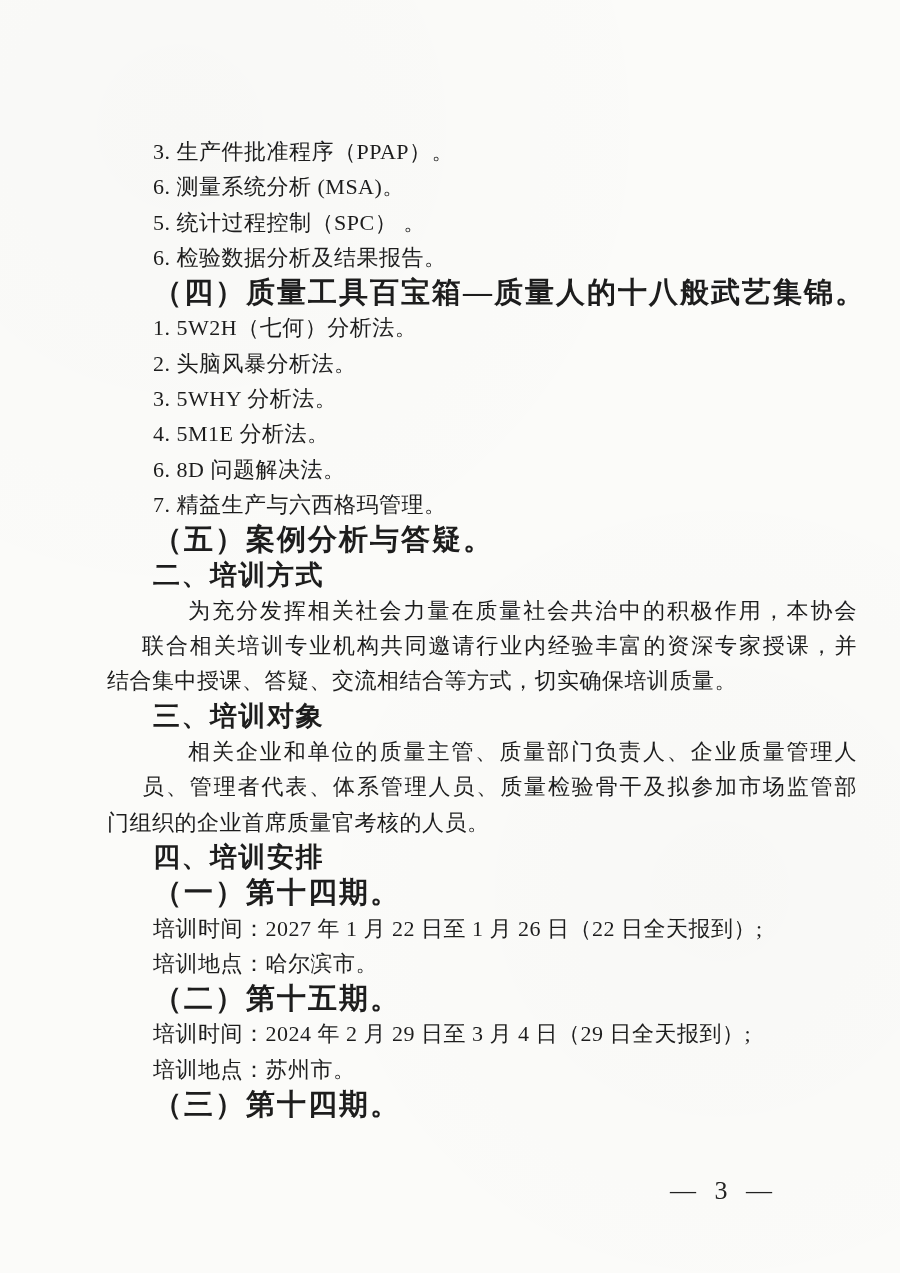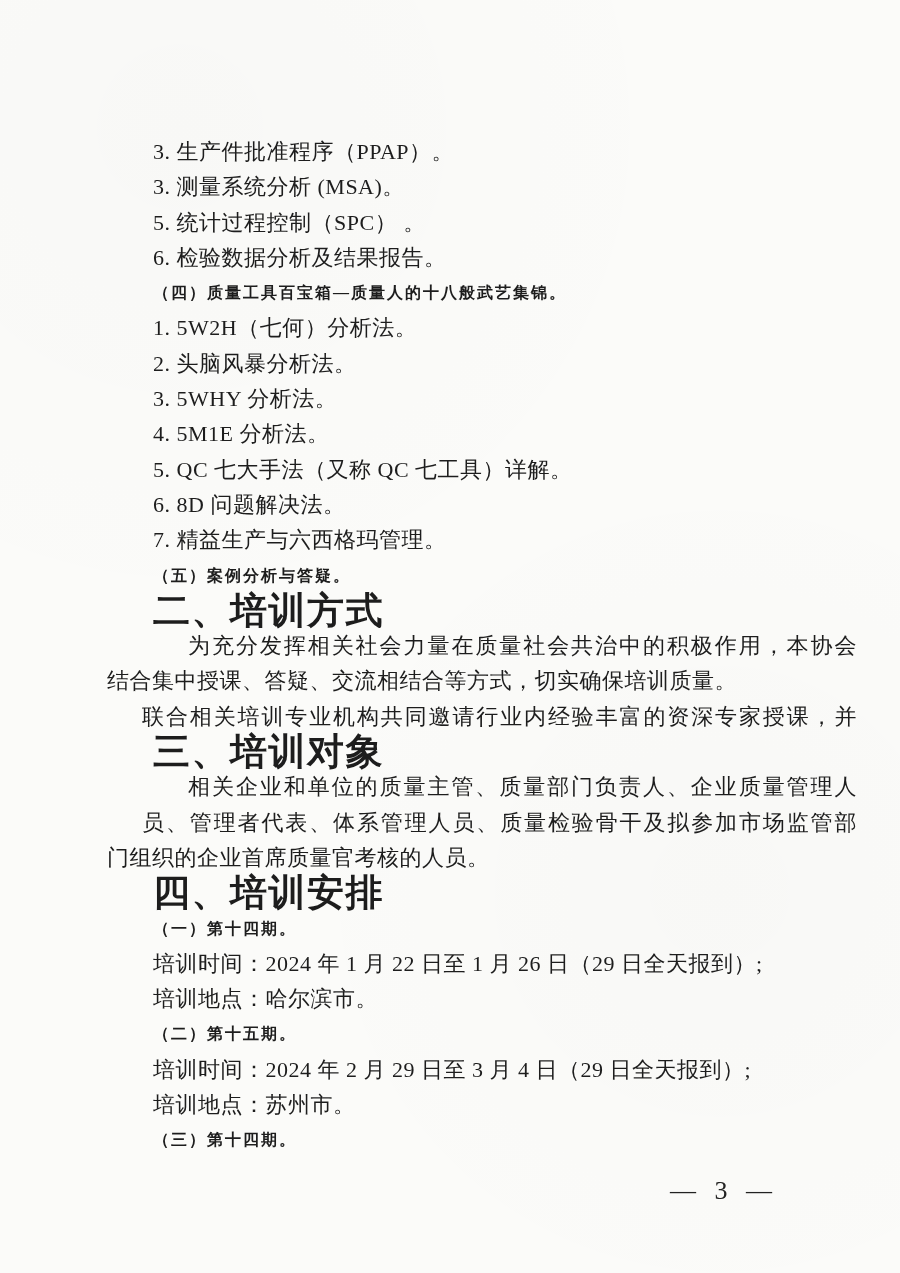--- a/index.html
+++ b/index.html
@@ -42,66 +42,65 @@
   .stretch {
     white-space: normal;
     text-align: justify;
     text-align-last: justify;
     text-justify: inter-character;
     margin-left: 35px;
   }
   .hei-bold {
     font-family: "Liberation Sans", "DejaVu Sans", sans-serif;
     font-weight: bold;
-    font-size: 37px;
+    font-size: 27px;
     letter-spacing: 1.5px;
   }
   .kai-bold {
     font-weight: bold;
-    font-size: 16px;
+    font-size: 29px;
     letter-spacing: 2px;
   }
   .footer {
     position: absolute;
     top: 1176px;
     right: 122px;
     font-size: 26px;
     letter-spacing: 6px;
     color: #222;
   }
 </style>
 </head>
 <body>
 
 <div class="page">
   <div class="content">
     <div class="line indent">3. 生产件批准程序（PPAP）。</div>
-    <div class="line indent">3. 测量系统分析 (MSA)。</div>
+    <div class="line indent">6. 测量系统分析 (MSA)。</div>
     <div class="line indent">5. 统计过程控制（SPC） 。</div>
     <div class="line indent">6. 检验数据分析及结果报告。</div>
     <div class="line indent kai-bold">（四）质量工具百宝箱—质量人的十八般武艺集锦。</div>
     <div class="line indent">1. 5W2H（七何）分析法。</div>
     <div class="line indent">2. 头脑风暴分析法。</div>
     <div class="line indent">3. 5WHY 分析法。</div>
     <div class="line indent">4. 5M1E 分析法。</div>
-    <div class="line indent">5. QC 七大手法（又称 QC 七工具）详解。</div>
     <div class="line indent">6. 8D 问题解决法。</div>
     <div class="line indent">7. 精益生产与六西格玛管理。</div>
     <div class="line indent kai-bold">（五）案例分析与答疑。</div>
     <div class="line indent hei-bold">二、培训方式</div>
     <div class="line indent stretch">为充分发挥相关社会力量在质量社会共治中的积极作用，本协会</div>
+    <div class="line stretch">联合相关培训专业机构共同邀请行业内经验丰富的资深专家授课，并</div>
     <div class="line">结合集中授课、答疑、交流相结合等方式，切实确保培训质量。</div>
-    <div class="line stretch">联合相关培训专业机构共同邀请行业内经验丰富的资深专家授课，并</div>
     <div class="line indent hei-bold">三、培训对象</div>
     <div class="line indent stretch">相关企业和单位的质量主管、质量部门负责人、企业质量管理人</div>
     <div class="line stretch">员、管理者代表、体系管理人员、质量检验骨干及拟参加市场监管部</div>
     <div class="line">门组织的企业首席质量官考核的人员。</div>
     <div class="line indent hei-bold">四、培训安排</div>
     <div class="line indent kai-bold">（一）第十四期。</div>
-    <div class="line indent">培训时间：2024 年 1 月 22 日至 1 月 26 日（29 日全天报到）;</div>
+    <div class="line indent">培训时间：2027 年 1 月 22 日至 1 月 26 日（22 日全天报到）;</div>
     <div class="line indent">培训地点：哈尔滨市。</div>
     <div class="line indent kai-bold">（二）第十五期。</div>
     <div class="line indent">培训时间：2024 年 2 月 29 日至 3 月 4 日（29 日全天报到）;</div>
     <div class="line indent">培训地点：苏州市。</div>
     <div class="line indent kai-bold">（三）第十四期。</div>
   </div>
   <div class="footer">— 3 —</div>
 </div>
 
 </body></html>

